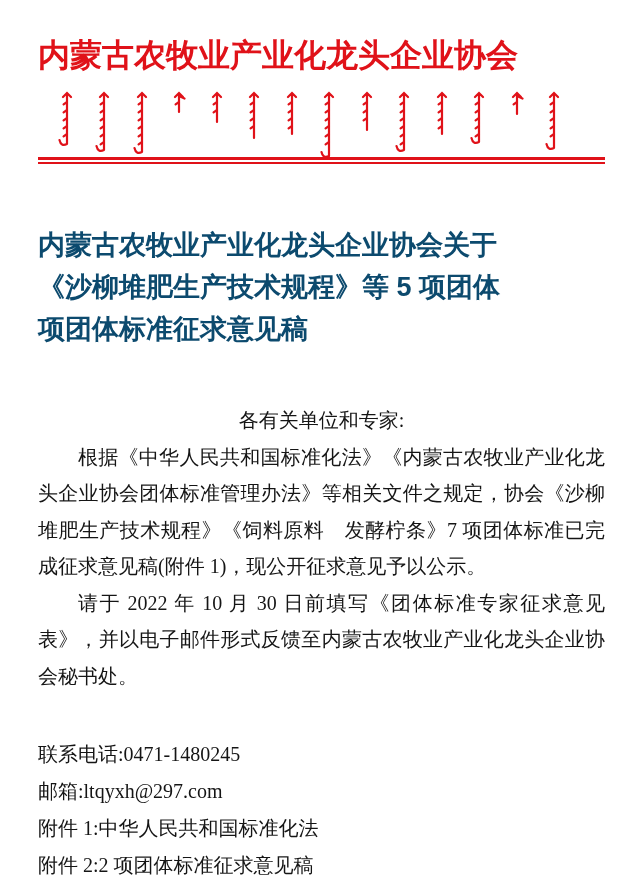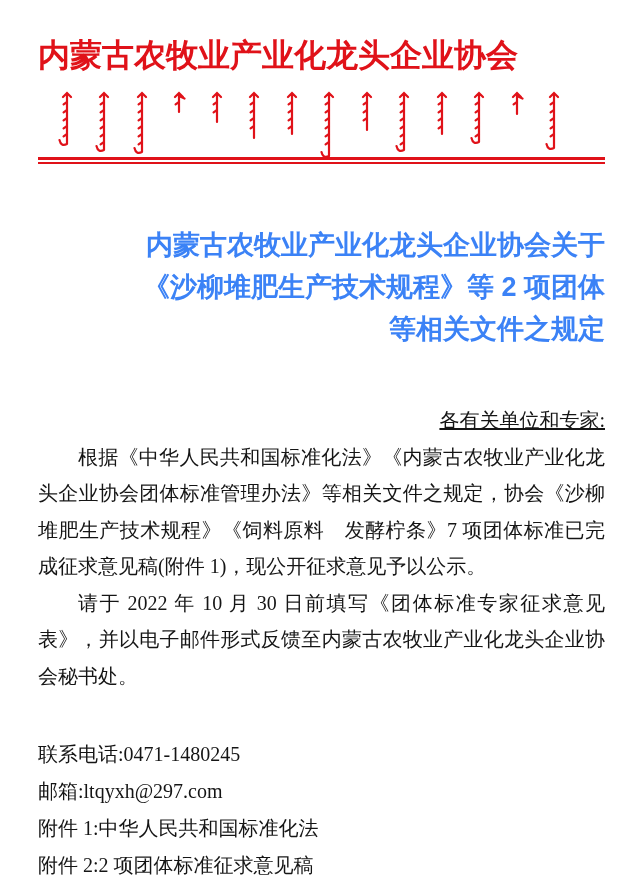--- a/index.html
+++ b/index.html
@@ -34,36 +34,36 @@
   .red-rule{
     margin-top:0;
     border-top:3px solid var(--red);
     height:2px;
     border-bottom:2px solid var(--red);
   }
 
   
   .title{
     margin-top:60px;
-    text-align:right;
+    text-align:left;
     font-family:"Liberation Sans","DejaVu Sans",sans-serif;
     font-weight:700;
     font-size:27px;
     line-height:42px;
-    color:#3b82f6;
+    color:#0c4a6e;
   }
 
   
   .body-text{
     margin-top:52px;
     font-size:20px;
     line-height:36.5px;
   }
   .body-text p{margin:0;}
-  .salutation{text-align:right;text-decoration:underline;}
+  .salutation{text-align:center;}
   .para{
     text-indent:2em;
     text-align:justify;
     text-justify:inter-character;
   }
 
   
   .contact{
     margin-top:42px;
     font-size:20px;
@@ -80,22 +80,22 @@
     <div class="org-name">内蒙古农牧业产业化龙头企业协会</div>
 
     <svg class="mongolian" width="530" height="66" viewBox="0 0 530 66" aria-hidden="true">
         <path d="M6,6 l4,-4 l4,4 M10,3 V53 M10,11 l-3.4,2.4 M10,19 l-3.4,2.4 M10,27 l-3.4,2.4 M10,35 l-3.4,2.4 M10,43 l-3.4,2.4 M10,53 q-6,3 -7.5,-4 M43,6 l4,-4 l4,4 M47,3 V59 M47,11 l-3.4,2.4 M47,19 l-3.4,2.4 M47,27 l-3.4,2.4 M47,35 l-3.4,2.4 M47,43 l-3.4,2.4 M47,51 l-3.4,2.4 M47,59 q-6,3 -7.5,-4 M81,6 l4,-4 l4,4 M85,3 V61 M85,11 l-3.4,2.4 M85,19 l-3.4,2.4 M85,27 l-3.4,2.4 M85,35 l-3.4,2.4 M85,43 l-3.4,2.4 M85,51 l-3.4,2.4 M85,61 q-6,3 -7.5,-4 M118,6 l4,-4 l4,4 M122,3 V21 M122,11 l-3.4,2.4 M122,5 l5.5,2.5 M156,6 l4,-4 l4,4 M160,3 V31 M160,11 l-3.4,2.4 M160,19 l-3.4,2.4 M193,6 l4,-4 l4,4 M197,3 V47 M197,11 l-3.4,2.4 M197,19 l-3.4,2.4 M197,27 l-3.4,2.4 M197,35 l-3.4,2.4 M231,6 l4,-4 l4,4 M235,3 V43 M235,11 l-3.4,2.4 M235,19 l-3.4,2.4 M235,27 l-3.4,2.4 M235,35 l-3.4,2.4 M268,6 l4,-4 l4,4 M272,3 V65 M272,11 l-3.4,2.4 M272,19 l-3.4,2.4 M272,27 l-3.4,2.4 M272,35 l-3.4,2.4 M272,43 l-3.4,2.4 M272,51 l-3.4,2.4 M272,65 q-6,3 -7.5,-4 M306,6 l4,-4 l4,4 M310,3 V39 M310,11 l-3.4,2.4 M310,19 l-3.4,2.4 M310,27 l-3.4,2.4 M343,6 l4,-4 l4,4 M347,3 V59 M347,11 l-3.4,2.4 M347,19 l-3.4,2.4 M347,27 l-3.4,2.4 M347,35 l-3.4,2.4 M347,43 l-3.4,2.4 M347,51 l-3.4,2.4 M347,59 q-6,3 -7.5,-4 M381,6 l4,-4 l4,4 M385,3 V43 M385,11 l-3.4,2.4 M385,19 l-3.4,2.4 M385,27 l-3.4,2.4 M385,35 l-3.4,2.4 M418,6 l4,-4 l4,4 M422,3 V51 M422,11 l-3.4,2.4 M422,19 l-3.4,2.4 M422,27 l-3.4,2.4 M422,35 l-3.4,2.4 M422,43 l-3.4,2.4 M422,51 q-6,3 -7.5,-4 M456,6 l4,-4 l4,4 M460,3 V23 M460,11 l-3.4,2.4 M460,5 l5.5,2.5 M493,6 l4,-4 l4,4 M497,3 V57 M497,11 l-3.4,2.4 M497,19 l-3.4,2.4 M497,27 l-3.4,2.4 M497,35 l-3.4,2.4 M497,43 l-3.4,2.4 M497,57 q-6,3 -7.5,-4 " fill="none" stroke="#e01219" stroke-width="2.2" stroke-linecap="round"></path>
       </svg>
 
     <div class="red-rule"></div>
 
     <div class="title">
       <div>内蒙古农牧业产业化龙头企业协会关于</div>
-      <div>《沙柳堆肥生产技术规程》等 2 项团体</div>
-      <div>等相关文件之规定</div>
+      <div>《沙柳堆肥生产技术规程》等 5 项团体</div>
+      <div>项团体标准征求意见稿</div>
     </div>
 
     <div class="body-text">
       <p class="salutation">各有关单位和专家:</p>
       <p class="para">根据《中华人民共和国标准化法》《内蒙古农牧业产业化龙头企业协会团体标准管理办法》等相关文件之规定，协会《沙柳堆肥生产技术规程》《饲料原料　发酵柠条》7 项团体标准已完成征求意见稿(附件 1)，现公开征求意见予以公示。</p>
       <p class="para">请于 2022 年 10 月 30 日前填写《团体标准专家征求意见表》，并以电子邮件形式反馈至内蒙古农牧业产业化龙头企业协会秘书处。</p>
     </div>
 
     <div class="contact">
       <div>联系电话:0471-1480245</div>

